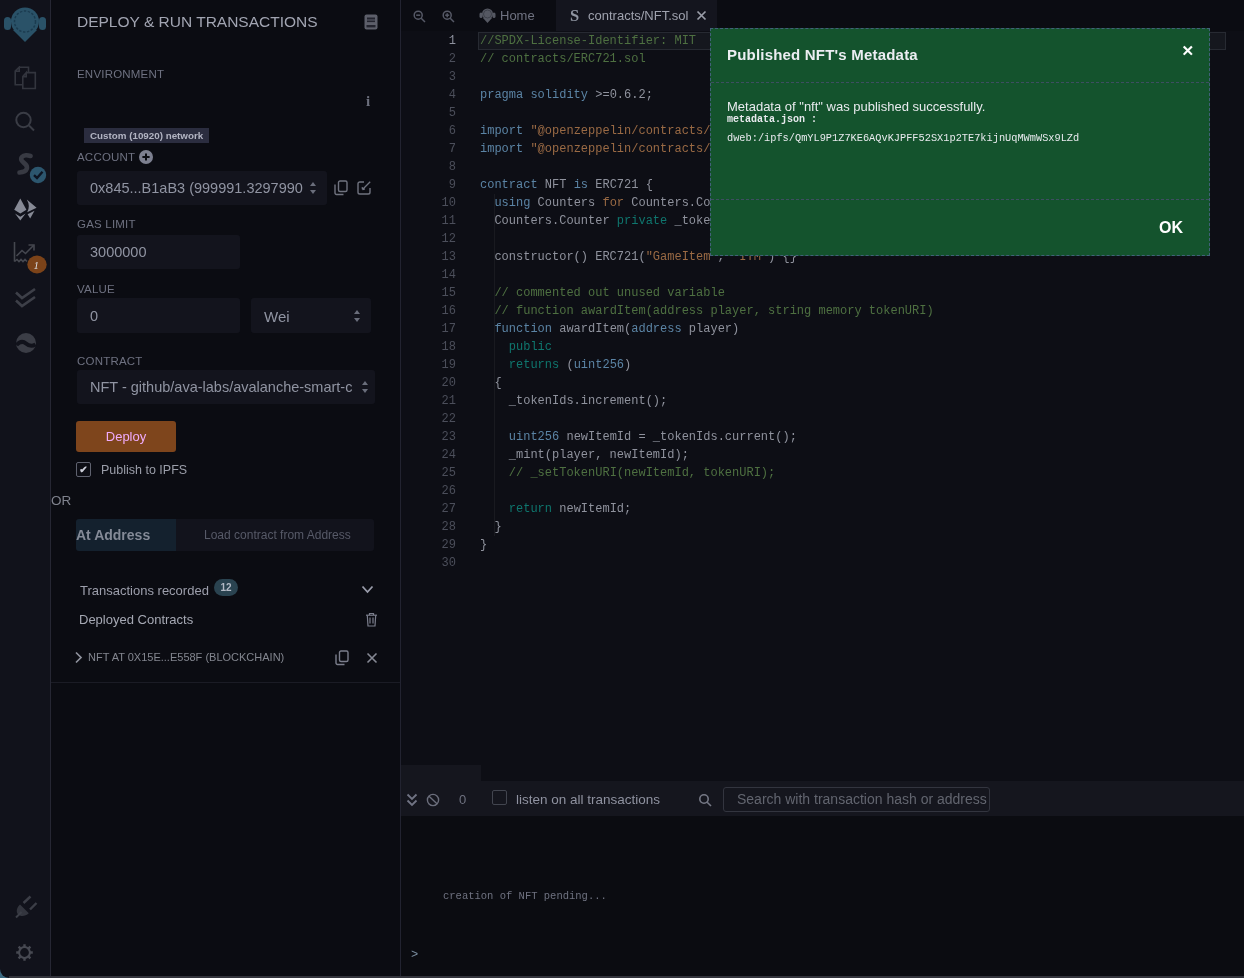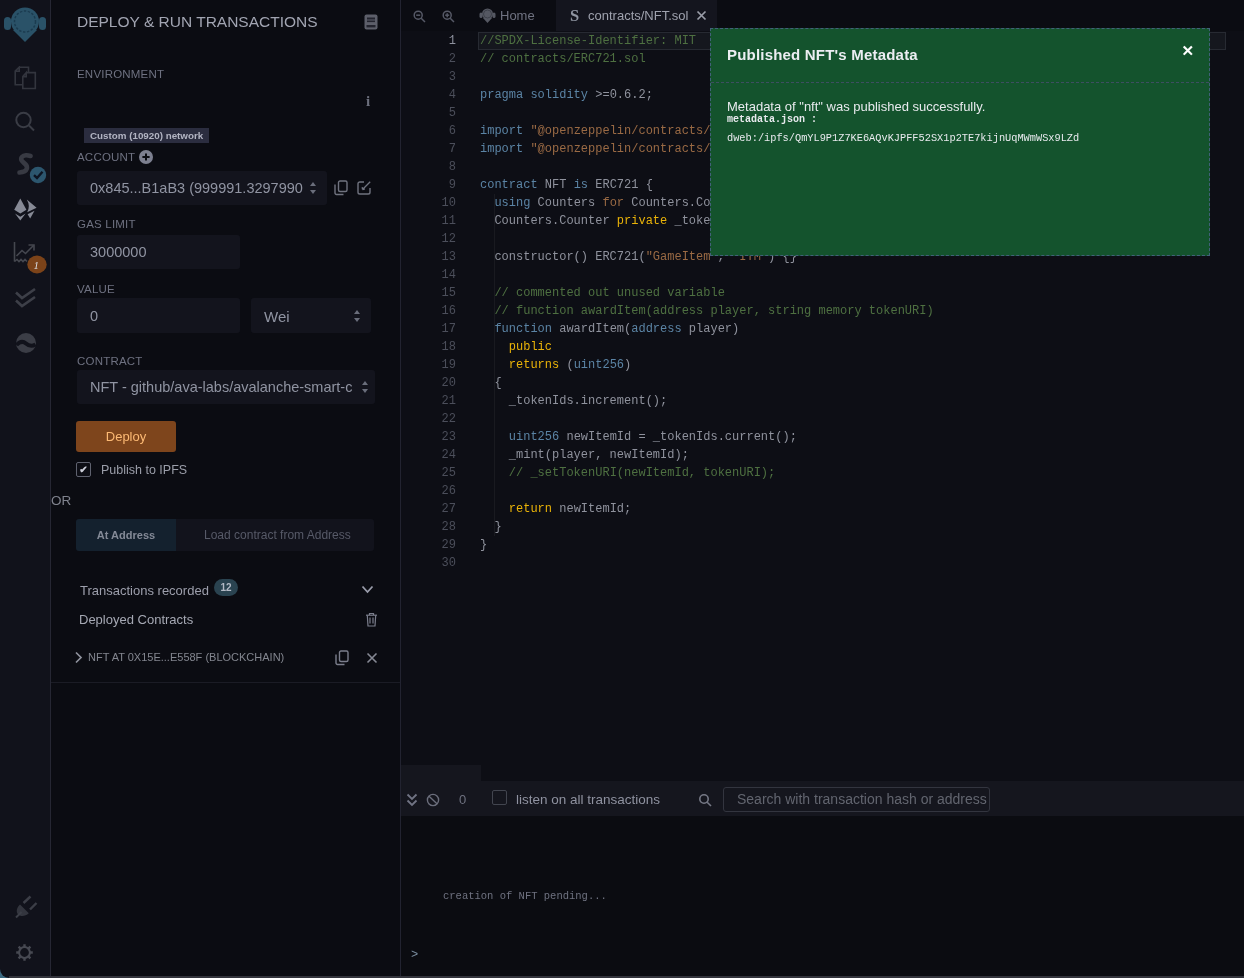--- a/index.html
+++ b/index.html
@@ -13,42 +13,42 @@
 
 #panel{position:absolute;left:51px;top:0;width:349px;height:978px;background:#0b0c12}
 .ptitle{position:absolute;left:26px;top:13px;font-size:15.5px;color:#a2a5b2}
 .lbl{position:absolute;font-size:11.5px;color:#6e7180;letter-spacing:.2px}
 .sel{position:absolute;background:#13141d;border-radius:3px;color:#9094a2;font-size:15px}
 .sel .tx{position:absolute;left:13px;top:50%;transform:translateY(-50%);white-space:nowrap;overflow:hidden}
 .updn{position:absolute;right:9px;top:50%;margin-top:-7px;width:8px;height:14px}
 .updn:before{content:"";position:absolute;left:0;top:1px;border-left:3.5px solid transparent;border-right:3.5px solid transparent;border-bottom:4px solid #6a6e7b}
 .updn:after{content:"";position:absolute;left:0;bottom:1px;border-left:3.5px solid transparent;border-right:3.5px solid transparent;border-top:4px solid #6a6e7b}
 #badge-net{position:absolute;left:33px;top:128px;height:15px;line-height:15px;padding:0 6px;background:#2b2d3f;border-radius:0;font-size:9.8px;font-weight:bold;color:#b2b4c2}
-#deploy{position:absolute;left:25px;top:421px;width:100px;height:31px;background:#7e451c;border-radius:3px;color:#fdba74;font-size:13px;text-align:center;line-height:31px}
+#deploy{position:absolute;left:25px;top:421px;width:100px;height:31px;background:#7e451c;border-radius:3px;color:#f0abfc;font-size:13px;text-align:center;line-height:31px}
 #chk{position:absolute;left:25px;top:462px;width:15px;height:15px;border:1px solid #5f626f;border-radius:2px;background:#0d0e15;color:#ced0da;font-size:10px;line-height:14px;text-align:center;font-weight:bold}
 #or{position:absolute;left:0;width:349px;top:493px;text-align:left;font-size:13.5px;color:#7f828d}
-#ataddr{position:absolute;left:25px;top:519px;width:100px;height:32px;background:#14212e;border-radius:3px 0 0 3px;color:#848a97;font-size:11px;font-weight:bold;text-align:center;line-height:32px}
+#ataddr{position:absolute;left:25px;top:519px;width:100px;height:32px;background:#14212e;border-radius:3px 0 0 3px;color:#848a97;font-size:14px;font-weight:bold;line-height:32px}
 #addrin{position:absolute;left:125px;top:519px;width:198px;height:32px;background:#12131c;border-radius:0 3px 3px 0;color:#575a68;font-size:12px;line-height:32px;padding-left:28px}
 #trec{position:absolute;left:29px;top:583px;font-size:13px;color:#9d9fac}
 #pill12{position:absolute;left:163px;top:579px;width:24px;height:17px;background:#2a4350;border-radius:8.5px;color:#b4bac6;font-size:10px;font-weight:bold;text-align:center;line-height:17px}
 #dctitle{position:absolute;left:28px;top:612px;font-size:13px;color:#a6a9b4}
 #nftrow{position:absolute;left:37px;top:651px;font-size:11px;color:#83868f}
 .psep{position:absolute;left:51px;top:682px;width:349px;height:1px;background:#1b1c25}
 
 #main{position:absolute;left:400px;top:0;width:844px;height:978px;background:#0d0e15}
 #tabbar{position:absolute;left:0;top:0;width:844px;height:31px;background:#0b0c12}
 #activetab{position:absolute;left:156px;top:0;width:161px;height:31px;background:#14151e}
 .tabtx{position:absolute;top:8px;font-size:13px;white-space:nowrap}
 #tabname{font-size:13px !important}
 #editor{position:absolute;left:0;top:31px;width:844px;height:750px;background:#0d0e15;overflow:hidden}
 #gutter{position:absolute;left:0;top:1px;width:56px;margin:0;text-align:right;font-family:"Liberation Mono",monospace;font-size:12px;line-height:18px;color:#4b4e5a;white-space:pre}
 #code{position:absolute;left:80px;top:1px;margin:0;font-family:"Liberation Mono",monospace;font-size:12px;line-height:18px;color:#8f929d;white-space:pre}
 #hl1{position:absolute;left:78px;top:1px;width:748px;height:18px;background:rgba(130,140,160,.07);border:1px solid rgba(150,160,180,.14)}
 #iguide{position:absolute;left:94px;top:163px;width:1px;height:342px;background:rgba(255,255,255,.05)}
-.c{color:#4e7041}.k{color:#5b84a5}.g{color:#eab308}.s{color:#9a6a44}.o{color:#9a6a44}
+.c{color:#4e7041}.k{color:#5b84a5}.g{color:#0f766e}.s{color:#9a6a44}.o{color:#9a6a44}
 #termbar{position:absolute;left:0;top:781px;width:844px;height:35px;background:#15161e}
 #termstub{position:absolute;left:0;top:765px;width:81px;height:16px;background:#15161e}
 #terminal{position:absolute;left:0;top:816px;width:844px;height:162px;background:#0b0c11}
 #termtxt{position:absolute;left:43px;top:890px;font-family:"Liberation Mono",monospace;font-size:10.5px;color:#6f7280}
 #prompt{position:absolute;left:11px;top:948px;font-family:"Liberation Mono",monospace;font-size:12px;color:#7b8ea0}
 #listen{position:absolute;left:116px;top:792px;font-size:13.5px;color:#8f92a0}
 #zero{position:absolute;left:59px;top:792px;font-size:13px;color:#6f7280}
 #tchk{position:absolute;left:92px;top:790px;width:15px;height:15px;border:1px solid #42454f;border-radius:2px}
 #searchin{position:absolute;left:323px;top:787px;width:267px;height:25px;border:1px solid #33353f;border-radius:3px;background:#15161e;color:#62656f;font-size:14px;line-height:23px;padding-left:13px}
 #bottomline{position:absolute;left:9px;top:976px;width:1235px;height:2px;background:#33343c;z-index:3}
@@ -355,14 +355,17 @@
   <div id="modal">
     <div id="mhead">
       <div id="mtitle">Published NFT's Metadata</div>
       <div id="mclose">✕</div>
     </div>
     <div id="mbody">
       <div style="font-size:13px">Metadata of "nft" was published successfully.</div>
       <div style="font-family:'Liberation Mono',monospace;font-size:10px;font-weight:bold;margin-top:0">metadata.json :</div>
       <div style="font-family:'Liberation Mono',monospace;font-size:10.3px;margin-top:7px">dweb:/ipfs/QmYL9P1Z7KE6AQvKJPFF52SX1p2TE7kijnUqMWmWSx9LZd</div>
     </div>
+    <div id="mfoot">
+        <div id="mok">OK</div>
+      </div>
   </div>
 </div>
 
 </body></html>

